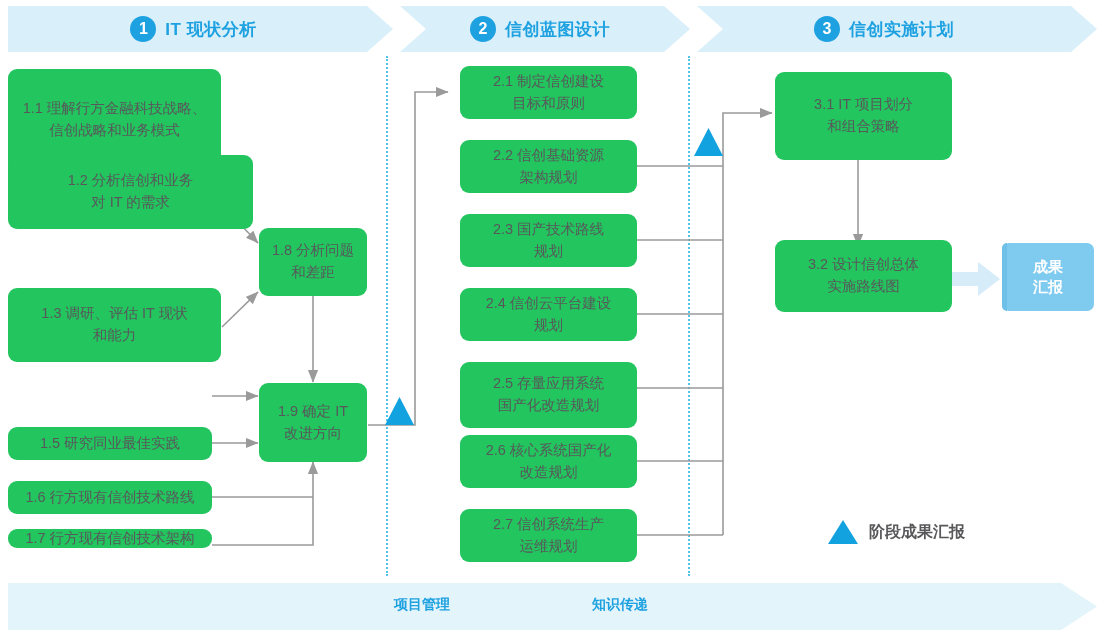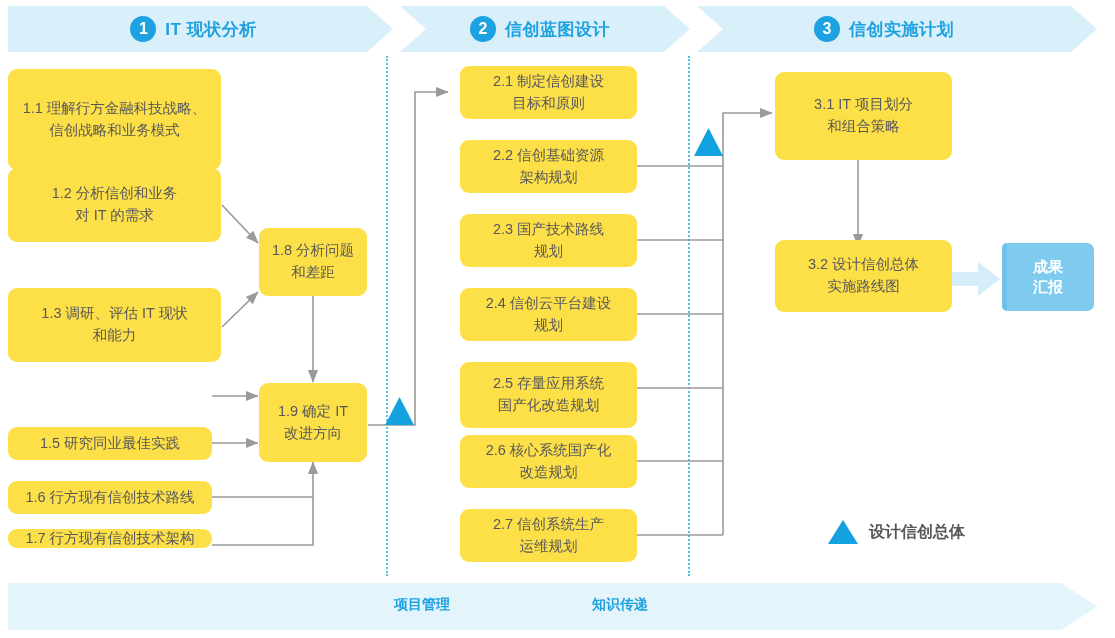--- a/index.html
+++ b/index.html
@@ -42,21 +42,21 @@
 
   
   .vdotted{
     position:absolute;width:0;top:56px;height:520px;
     border-left:2px dotted #4fc3e8;
   }
 
   
   .box{
     position:absolute;
-    background:#fde047;
+    background:#22c55e;
     border-radius:9px;
     color:#58585b;
     font-size:14.5px;
     line-height:1.5;
     display:flex;align-items:center;justify-content:center;
     text-align:center;
     padding:0 8px;
     box-sizing:border-box;
     white-space:pre-line;
   }
@@ -178,21 +178,21 @@
     </g>
 
     <g>
       <polygon points="385,425 414,425 399.5,397" fill="#12a2e0"></polygon>
       <polygon points="694,156 723,156 708.5,128" fill="#12a2e0"></polygon>
     </g>
   </svg>
 
   <div class="box" style="left:8px;top:69px;width:213px;height:101px;">1.1 理解行方金融科技战略、
 信创战略和业务模式</div>
-  <div class="box" style="left:8px;top:168px;width:213px;height:74px;">1.2 分析信创和业务
+  <div class="box" style="left:8px;top:155px;width:245px;height:74px;">1.2 分析信创和业务
 对 IT 的需求</div>
   <div class="box" style="left:8px;top:288px;width:213px;height:74px;">1.3 调研、评估 IT 现状
 和能力</div>
   <div class="box" style="left:8px;top:427px;width:204px;height:33px;">1.5 研究同业最佳实践</div>
   <div class="box" style="left:8px;top:481px;width:204px;height:33px;">1.6 行方现有信创技术路线</div>
   <div class="box" style="left:8px;top:529px;width:204px;height:19px;">1.7 行方现有信创技术架构</div>
   <div class="box" style="left:259px;top:228px;width:108px;height:68px;">1.8 分析问题
 和差距</div>
   <div class="box" style="left:259px;top:383px;width:108px;height:79px;">1.9 确定 IT
 改进方向</div>
@@ -215,20 +215,20 @@
   <div class="box" style="left:775px;top:72px;width:177px;height:88px;">3.1 IT 项目划分
 和组合策略</div>
   <div class="box" style="left:775px;top:240px;width:177px;height:72px;">3.2 设计信创总体
 实施路线图</div>
 
   <div class="result-badge" style="left:1002px;top:243px;width:92px;height:68px;">成果
 汇报</div>
 
   <div class="legend" style="left:828px;top:520px;">
     <span class="legend-tri"></span>
-    <span class="legend-label">设计信创总体</span>
+    <span class="legend-label">阶段成果汇报</span>
   </div>
 
   <div class="bottom-bar"></div>
   <div class="bottom-label" style="left:394px;">项目管理</div>
   <div class="bottom-label" style="left:592px;">知识传递</div>
 
 </div>
 
 </body></html>

